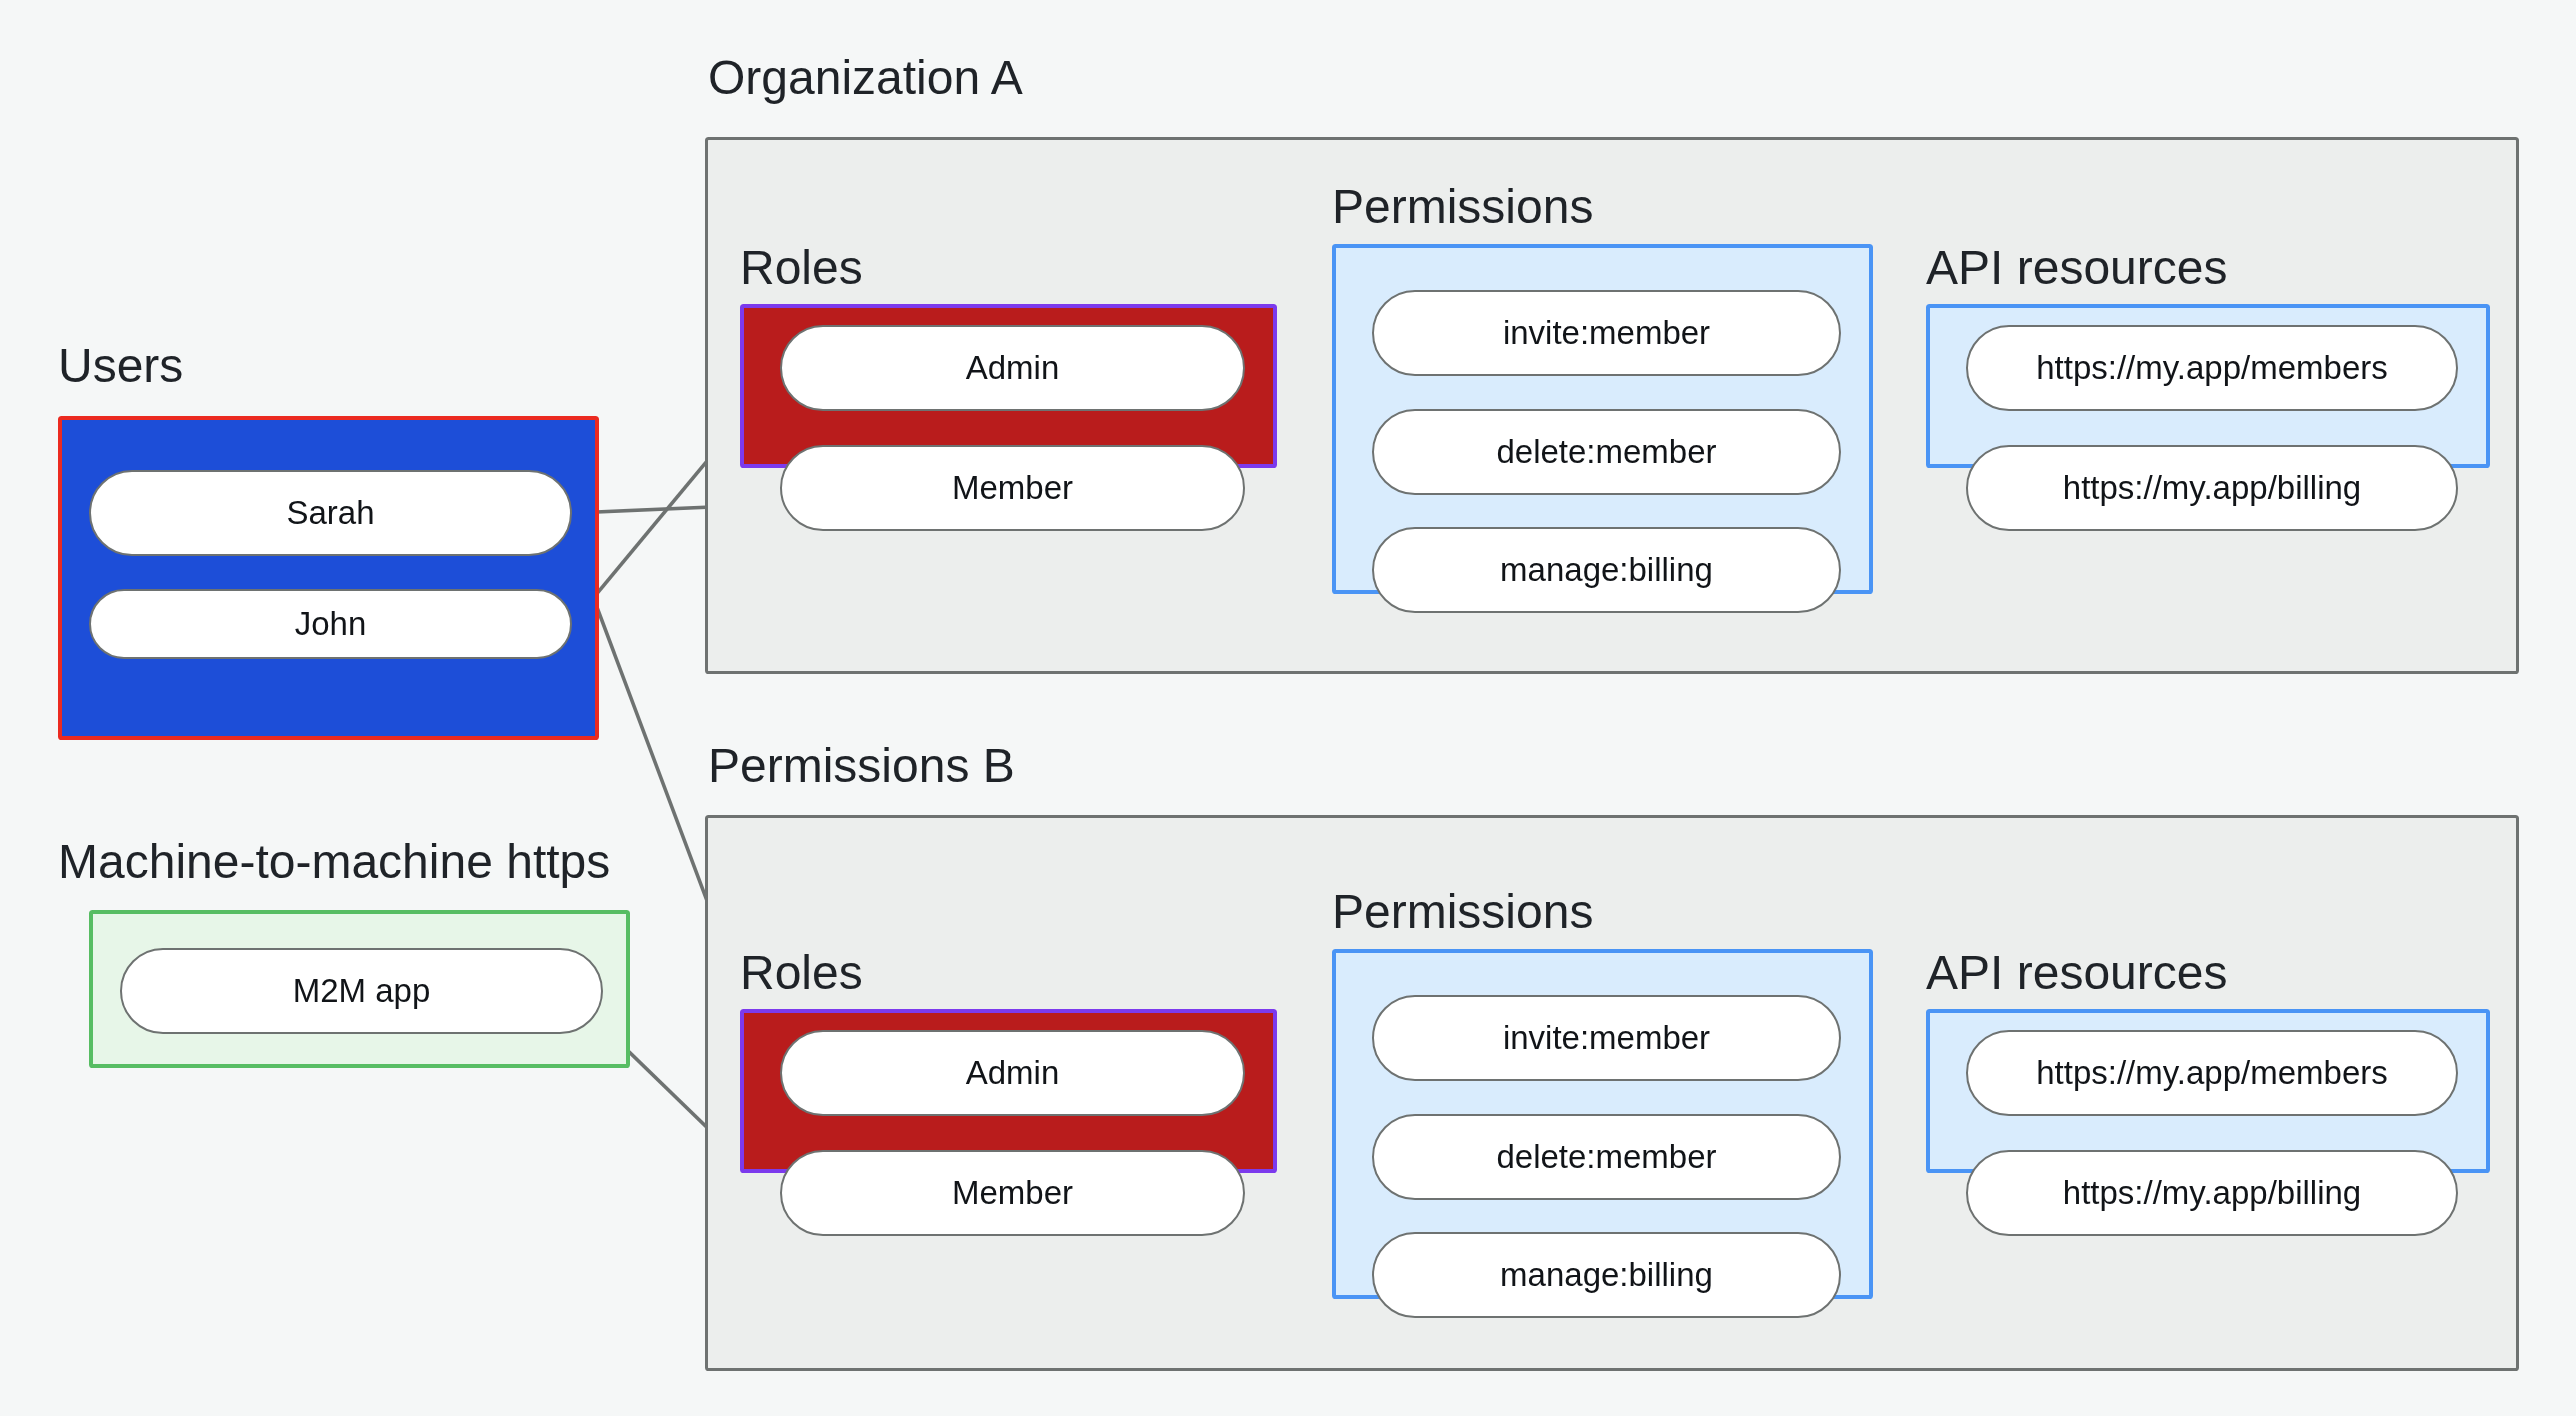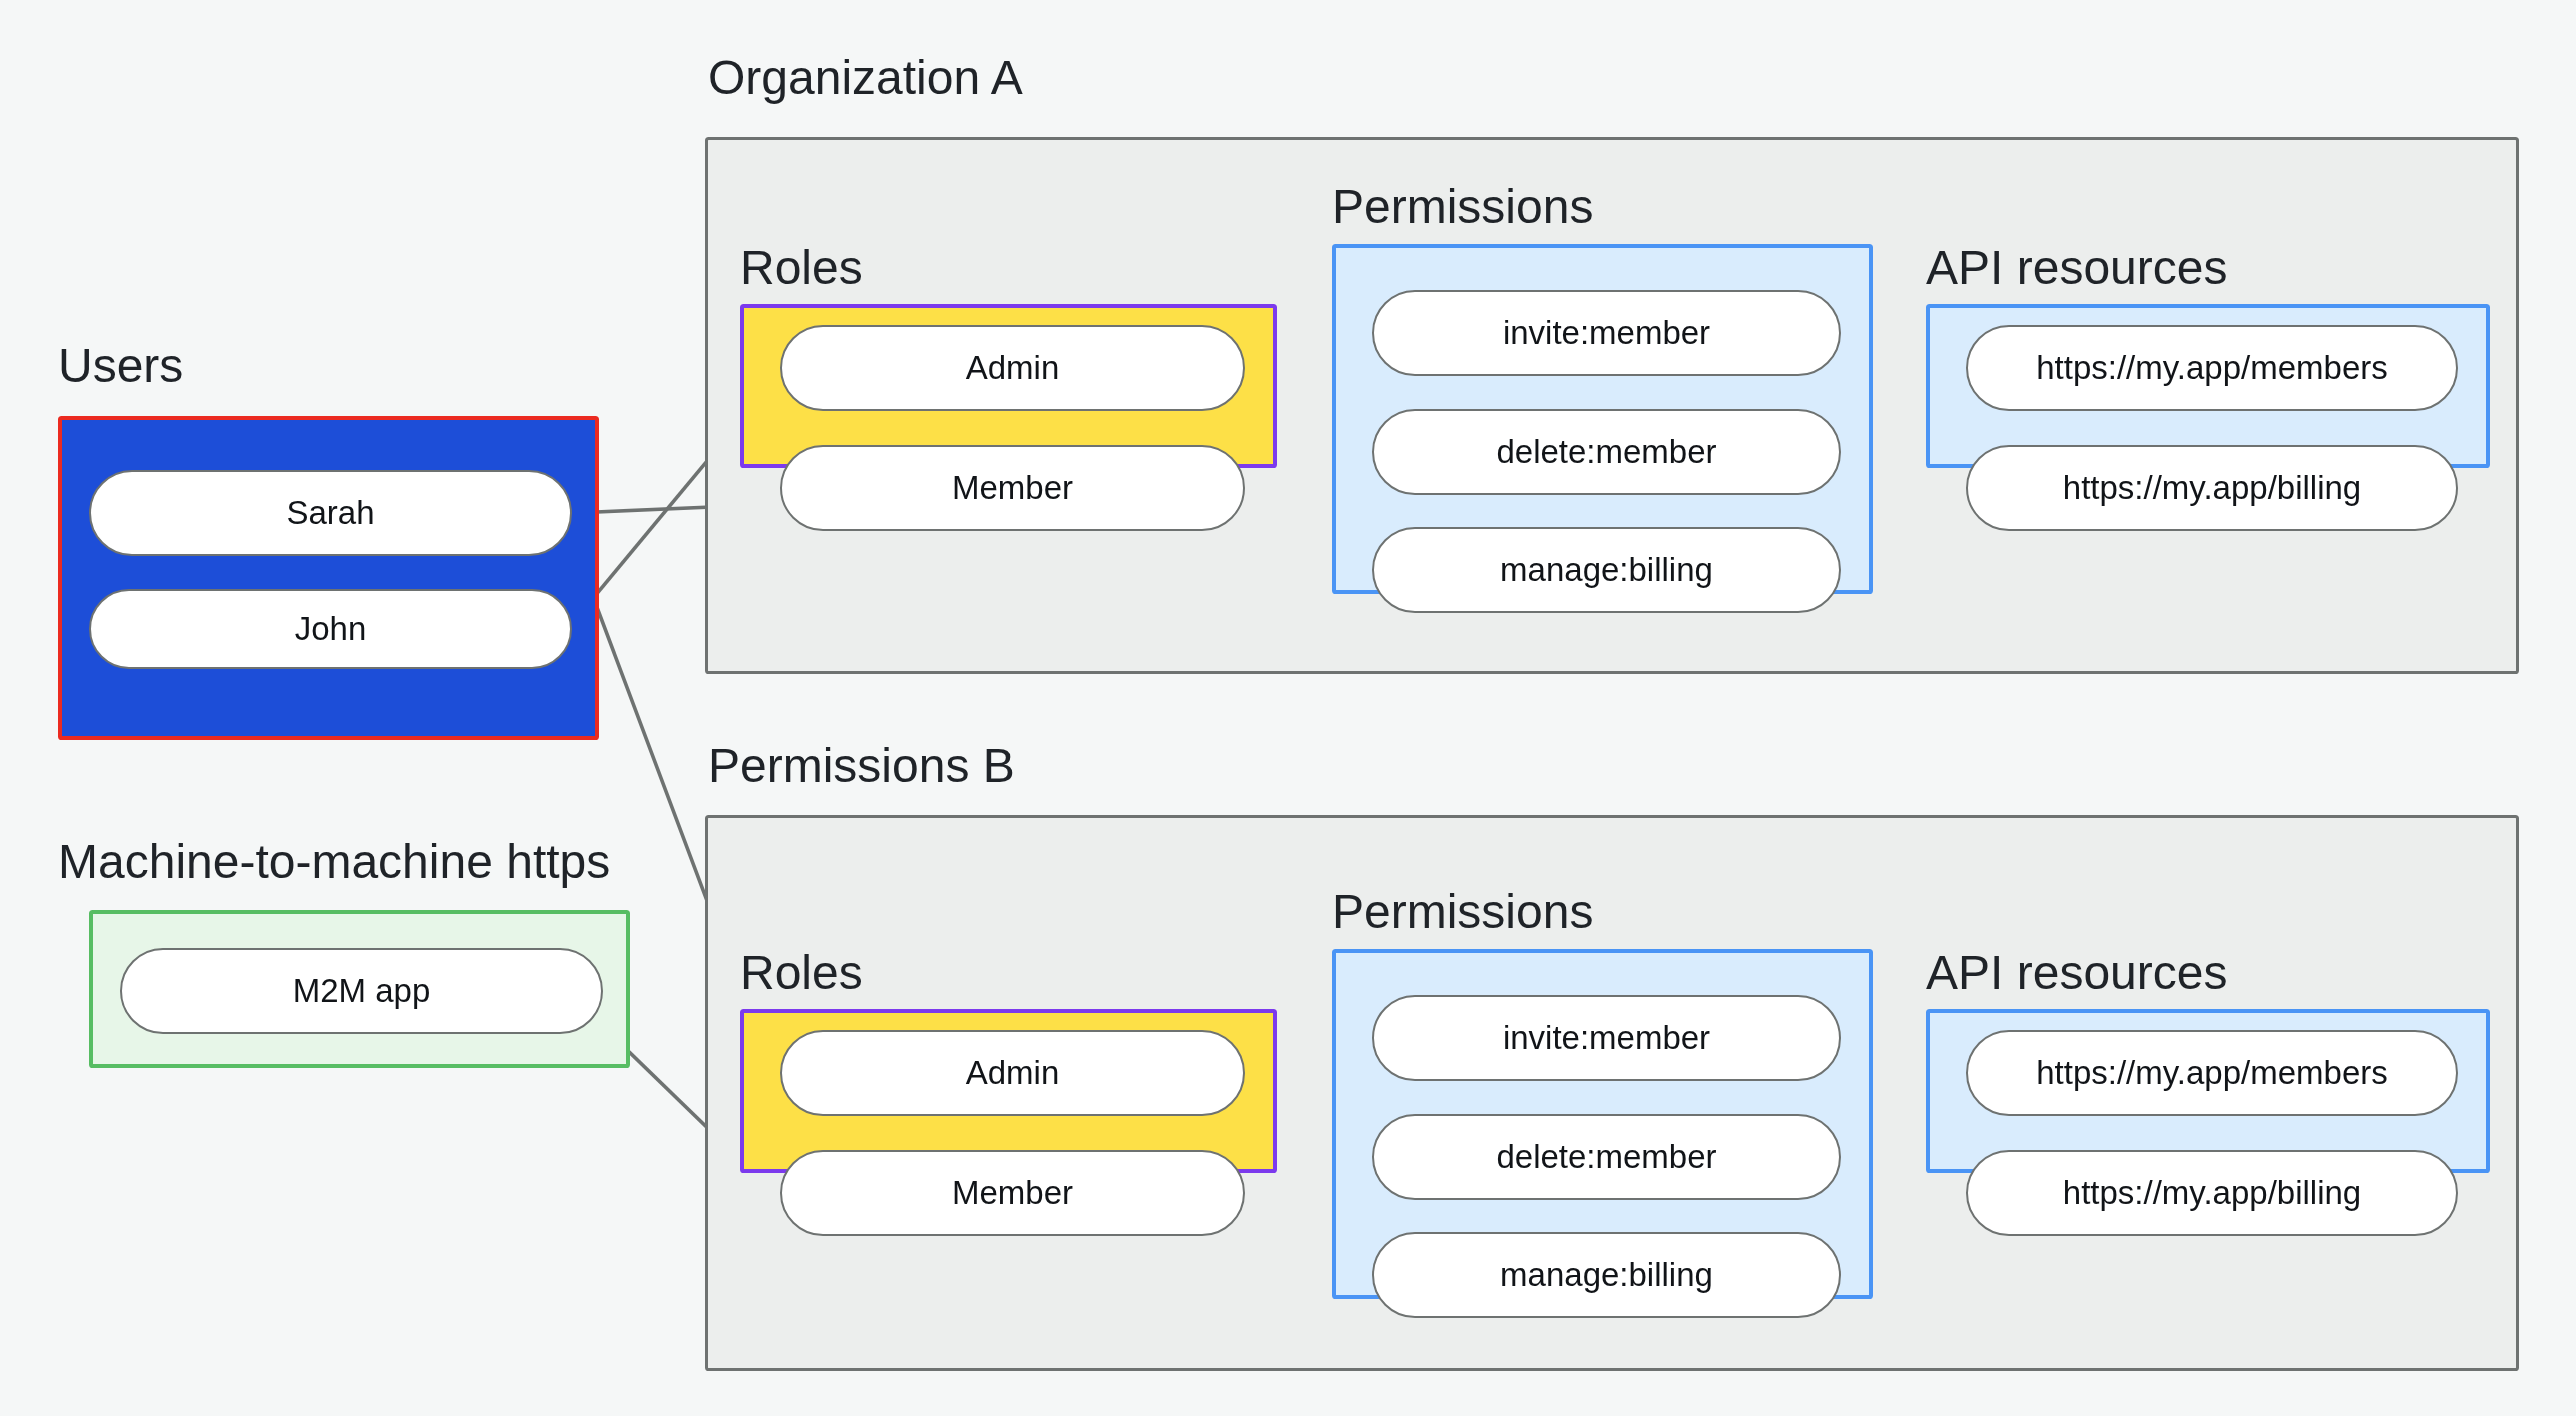--- a/index.html
+++ b/index.html
@@ -19,21 +19,21 @@
     color:#1f2328;
     white-space:nowrap;
     line-height:1;
   }
 
   
   .box{position:absolute;box-sizing:border-box;}
   .org-box{background:#eceeed;border:3.6px solid #6e7271;border-radius:3.6px;}
   .users-box{background:#1d4ed8;border:4.5px solid #eb2a20;border-radius:3.6px;}
   .m2m-box{background:#e7f6e8;border:4.5px solid #57bd63;border-radius:3.6px;}
-  .roles-box{background:#fde047;border:4.5px solid #7c3aed;border-radius:3.6px;}
+  .roles-box{background:#b91c1c;border:4.5px solid #7c3aed;border-radius:3.6px;}
   .perm-box{background:#d9ecfd;border:4.5px solid #4a94f5;border-radius:3.6px;}
   .api-box{background:#d9ecfd;border:4.5px solid #4a94f5;border-radius:3.6px;}
 
   
   .pill{
     position:absolute;
     box-sizing:border-box;
     background:#ffffff;
     border:2.7px solid #6e7271;
     border-radius:900px;
@@ -94,21 +94,21 @@
     <circle cx="2174" cy="1188" r="11"></circle>
     <circle cx="2174" cy="1320" r="11"></circle>
   </svg>
 
   <div class="grp-label" style="left:58px;top:342px;">Users</div>
 
   <div class="box users-box" style="left:58px;top:416px;width:541px;height:324px;">
     <div class="pill" style="left:27px;top:50px;width:483px;height:86px;">
       <span>Sarah</span>
     </div>
-    <div class="pill" style="left:27px;top:169px;width:483px;height:80px;">
+    <div class="pill" style="left:27px;top:169px;width:483px;height:70px;">
       <span>John</span>
     </div>
   </div>
 
   <div class="grp-label" style="left:58px;top:838px;">Machine-to-machine https</div>
 
   <div class="box m2m-box" style="left:58px;top:910px;width:541px;height:158px;margin-left:31px;">
     <div class="pill" style="left:27px;top:34px;width:483px;height:86px;">
       <span>M2M app</span>
     </div>

